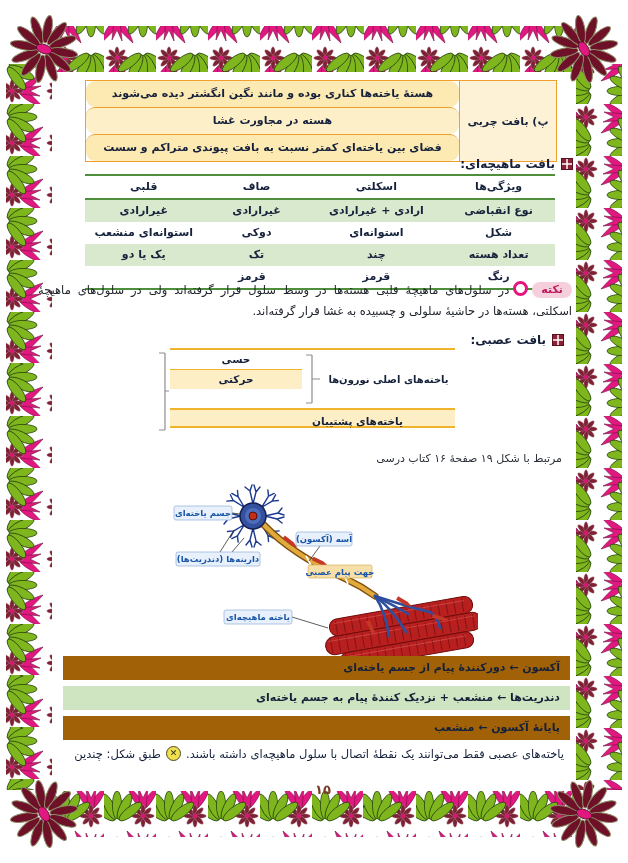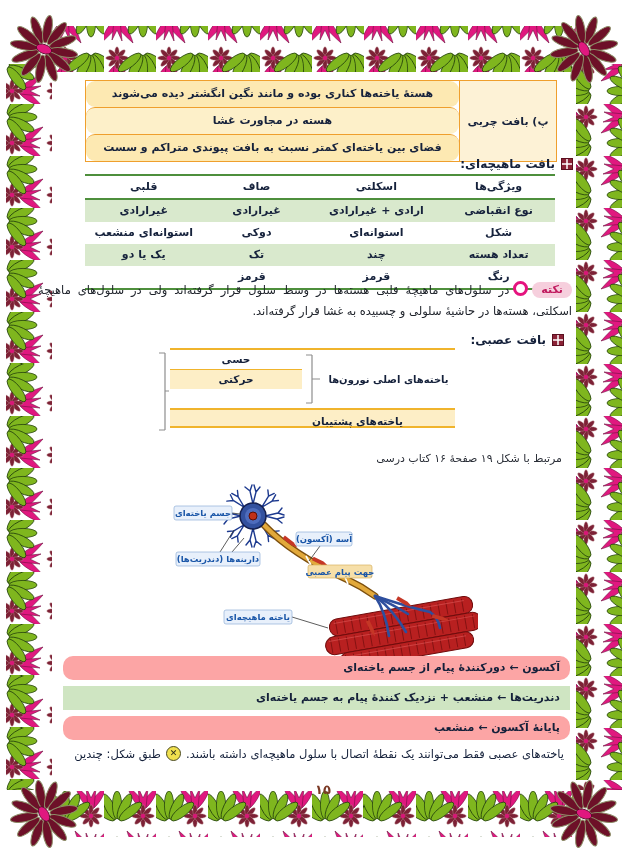--- a/index.html
+++ b/index.html
@@ -60,21 +60,21 @@
                 text-align:right;padding-right:52px;box-sizing:border-box;}
   .outer-bracket{position:absolute;left:-14px;top:2px;}
 
   
   .fig-ref{right:66px;top:452px;font-size:11px;color:#2b2f38;}
 
   
   .facts{left:63px;top:656px;width:507px;}
   .fact{height:24px;line-height:24px;margin-bottom:6px;font-size:11px;font-weight:bold;
         color:#14203a;text-align:right;padding-right:10px;box-sizing:border-box;}
-  .fact.cream{background:#fca5a5;border-radius:10px;}
+  .fact.cream{background:#a16207;}
   .fact.green{background:#cfe5c2;}
 
   
   .closing{right:64px;top:746px;display:flex;direction:rtl;align-items:center;gap:5px;
            font-size:11.5px;color:#14203a;}
   .x-icon{display:inline-flex;width:13px;height:13px;border-radius:50%;background:#f0e04e;
           border:1px solid #4a4a22;color:#2c2c1a;font-size:9px;font-weight:bold;
           align-items:center;justify-content:center;line-height:1;flex:0 0 auto;}
 
   .page-num{left:9px;top:782px;width:100%;text-align:center;font-size:13px;font-weight:bold;color:#7b3a26;}

